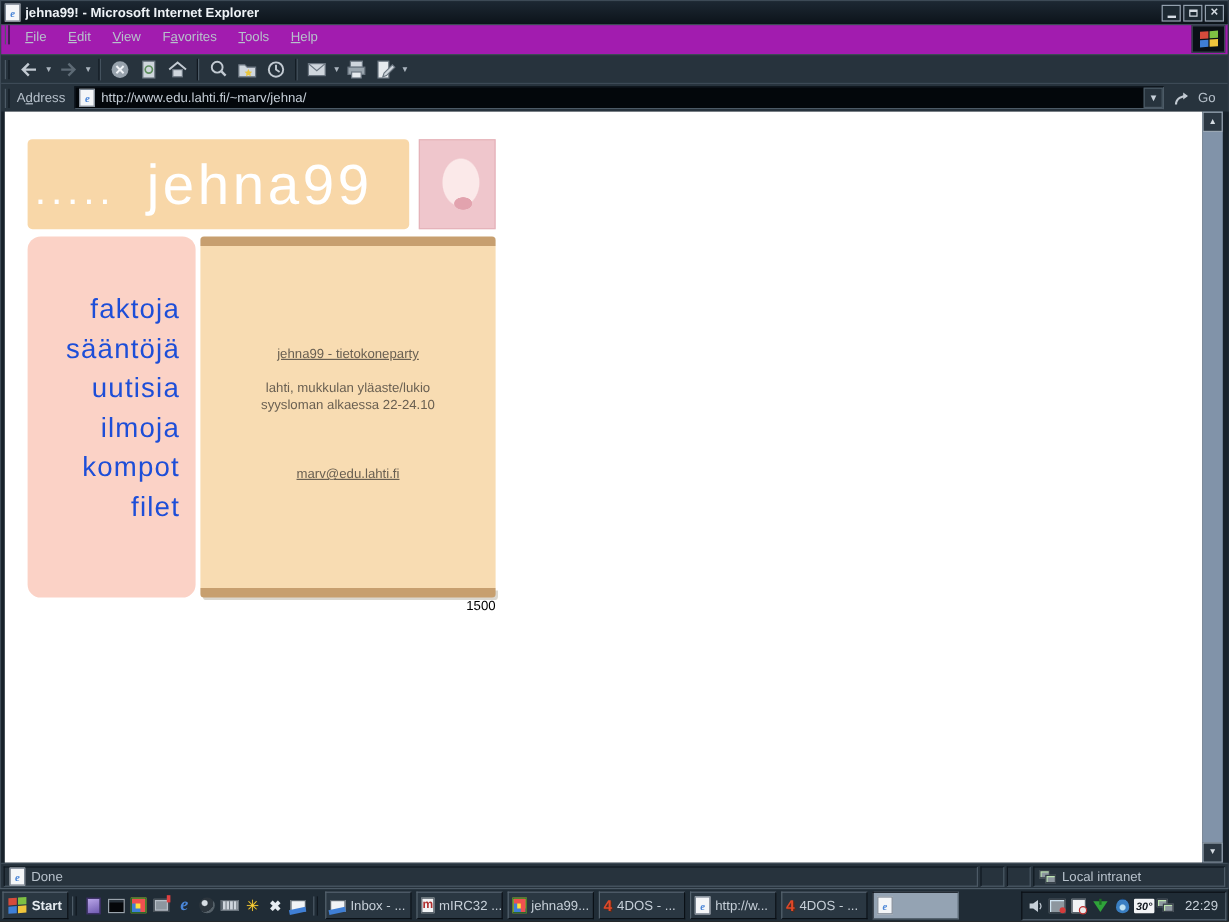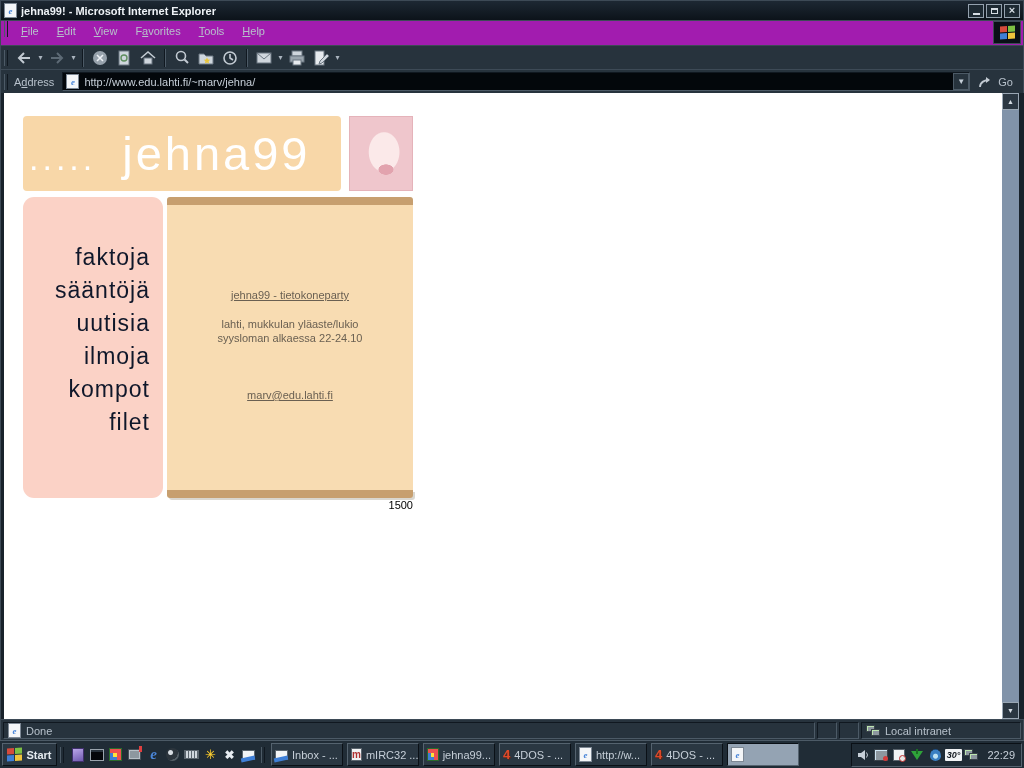--- a/index.html
+++ b/index.html
@@ -69,21 +69,21 @@
   .banner .dots { font-size:34px; letter-spacing:4px; line-height:75px; }
   .banner .btitle { font-size:47px; letter-spacing:3px; margin-left:26px; line-height:75px; font-weight:normal; }
   .baby { position:absolute; left:345px; top:23px; width:64px; height:75px; background:
       radial-gradient(ellipse 13px 9px at 58% 72%, #e2a3ae 55%, transparent 60%),
       radial-gradient(ellipse 24px 31px at 55% 48%, #fbe9e9 62%, transparent 66%),
       #efc6cc;
     border:1px solid #e5b3ba; }
   .navbox { position:absolute; left:19px; top:104px; width:140px; height:301px; background:#fbd2c6;
     border-radius:11px; padding-top:44px; }
   .navitem { display:block; text-align:right; padding-right:13px; font-size:23px; line-height:33px;
-    color:#0f172a; letter-spacing:1px; cursor:pointer; }
+    color:#1d4ed8; letter-spacing:1px; cursor:pointer; }
   .centerbox { position:absolute; left:163px; top:104px; width:246px; height:301px; }
   .cb-top { height:8px; background:#c79f6f; border-radius:3px 3px 0 0; }
   .cb-body { height:285px; background:#f8dcb2; text-align:center; font-size:11px; color:#6a6052; }
   .cb-bottom { height:8px; background:#c79f6f; border-radius:0 0 3px 3px; box-shadow:2px 2px 0 rgba(150,140,120,.35); }
   .cb-body a { color:#6a6052; text-decoration:underline; cursor:pointer; }
   .party-link { display:inline-block; margin-top:84px; }
   .loc-line { margin-top:17px; } .date-line { margin-top:2px; }
   .email-link { display:inline-block; margin-top:33px; }
   .counter { position:absolute; left:163px; top:406px; width:246px; text-align:right; font-size:11px; color:#000; }
 

